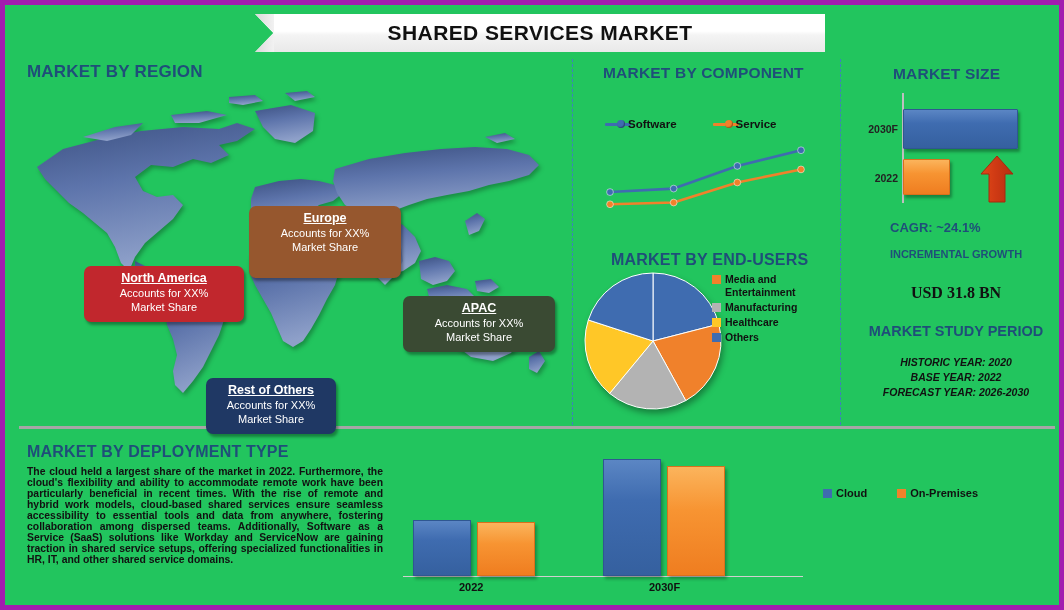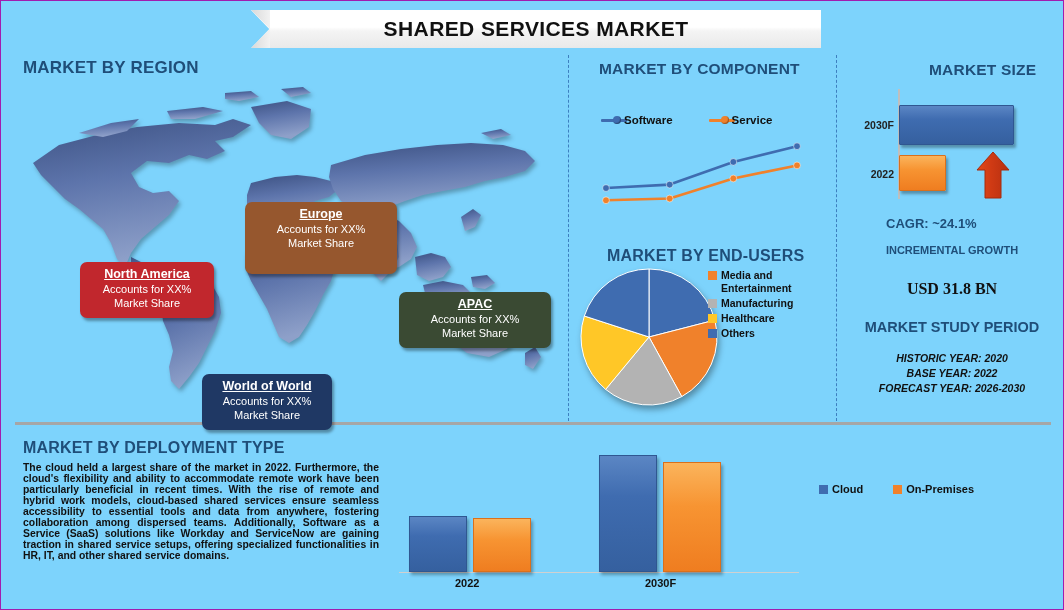--- a/index.html
+++ b/index.html
@@ -1,19 +1,19 @@
 <!DOCTYPE html>
 <html><head>
 <meta charset="utf-8">
 <style>
   html,body{margin:0;padding:0;background:#fff;}
   body{font-family:"Liberation Sans","DejaVu Sans",sans-serif;}
   #page{
-    position:relative;width:1064px;height:610px;background:#7dd3fc;
-    box-sizing:border-box;border:1px solid #a21caf;overflow:hidden;
+    position:relative;width:1064px;height:610px;background:#22c55e;
+    box-sizing:border-box;border:5px solid #a21caf;overflow:hidden;
   }
 
   
   #title-banner{
     position:absolute;left:250px;top:9px;width:570px;height:38px;
     background:linear-gradient(180deg,#ffffff 0%,#ffffff 45%,#f4f4f4 55%,#e9e9e9 100%);
     box-shadow:2px 3px 4px rgba(0,0,0,.28);
     clip-path:polygon(0 0,100% 0,100% 100%,0 100%,3.2% 50%);
     display:flex;align-items:center;justify-content:center;
   }
@@ -29,21 +29,21 @@
     background:linear-gradient(90deg,#d9d9d9,#f2f2f2);
     clip-path:polygon(0 0,100% 0,100% 100%,0 100%,100% 50%);
   }
 
   
   .sec-head{
     position:absolute;color:#1F4E79;font-weight:bold;letter-spacing:.2px;
   }
   #h-region{left:22px;top:57px;font-size:17px;}
   #h-component{left:598px;top:59px;font-size:15.5px;}
-  #h-marketsize{left:888px;top:60px;font-size:15.5px;margin-left:40px;}
+  #h-marketsize{left:888px;top:60px;font-size:15.5px;}
   #h-endusers{left:606px;top:246px;font-size:16px;}
   #h-deploy{left:22px;top:438px;font-size:16px;}
 
   
   .vdash{
     position:absolute;width:0;border-left:1.5px dashed #3d7fbf;
   }
   #vd1{left:567px;top:54px;height:366px;}
   #vd2{left:835px;top:54px;height:366px;}
   #hrule{
@@ -58,21 +58,21 @@
   .region-box{
     position:absolute;border-radius:7px;color:#fff;text-align:center;
     box-shadow:2px 3px 3px rgba(0,0,0,.35);padding:5px 10px;box-sizing:border-box;
   }
   .region-box .rb-title{
     font-size:12.5px;font-weight:bold;text-decoration:underline;line-height:15px;
     display:block;
   }
   .region-box .rb-line{font-size:11px;line-height:14px;display:block;}
 
-  #box-na    {left:61px; top:181px; width:134px;height:56px;background:#C1272D;}
+  #box-na    {left:61px; top:181px; width:160px;height:56px;background:#C1272D;}
   #box-eu    {left:226px;top:121px; width:152px;height:72px;background:#96572E;}
   #box-apac  {left:380px;top:211px; width:152px;height:56px;background:#3A4A33;}
   #box-row   {left:183px;top:293px; width:130px;height:56px;background:#1F3864;}
 
   
   #comp-legend{
     position:absolute;left:600px;top:110px;width:230px;height:18px;
     display:flex;gap:36px;align-items:center;font-size:11.5px;font-weight:bold;color:#111;
   }
   .lg-item{display:flex;align-items:center;gap:3px;}
@@ -208,21 +208,21 @@
       <span class="rb-title">Europe</span>
       <span class="rb-line">Accounts for XX%</span>
       <span class="rb-line">Market Share</span>
     </div>
     <div class="region-box" id="box-apac">
       <span class="rb-title">APAC</span>
       <span class="rb-line">Accounts for XX%</span>
       <span class="rb-line">Market Share</span>
     </div>
     <div class="region-box" id="box-row">
-      <span class="rb-title">World of World</span>
+      <span class="rb-title">Rest of Others</span>
       <span class="rb-line">Accounts for XX%</span>
       <span class="rb-line">Market Share</span>
     </div>
   </div>
 
   <div class="sec-head" id="h-component">MARKET BY COMPONENT</div>
 
   <div id="comp-legend">
     <span class="lg-item">
       <span class="lg-line" id="cl0" style="background: rgb(63, 108, 176);"></span>

